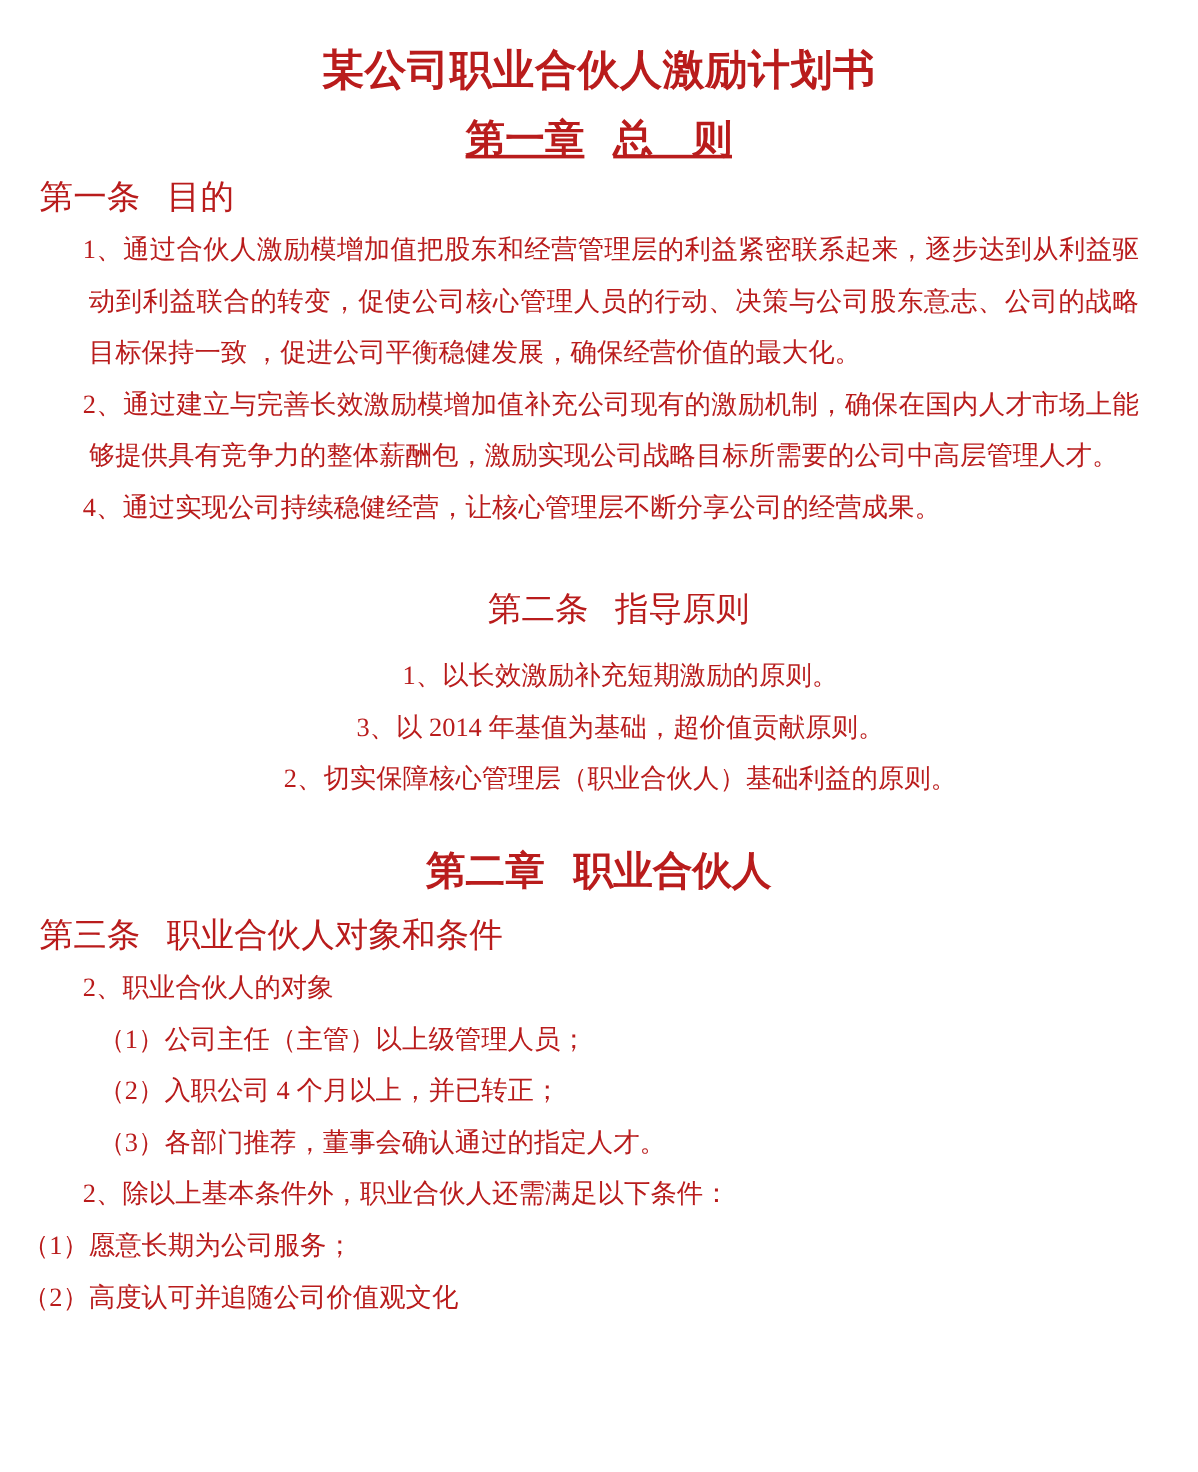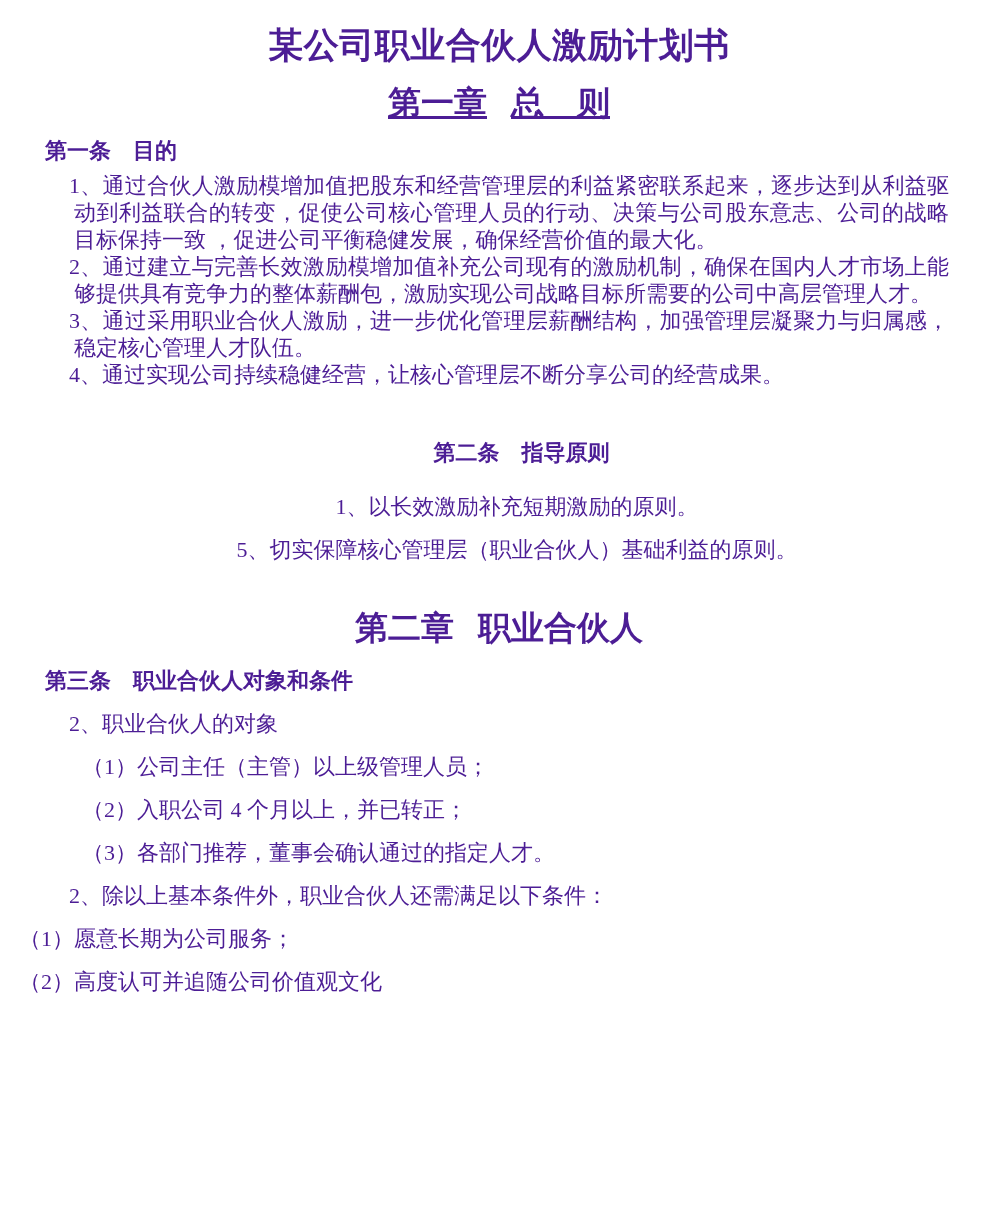--- a/index.html
+++ b/index.html
@@ -2,86 +2,86 @@
 <html><head>
 <meta charset="utf-8">
 <style>
   * { margin: 0; padding: 0; box-sizing: border-box; }
   html, body { background: #ffffff; }
   .page {
     position: relative;
     width: 998px;
     height: 1227px;
     background: #ffffff;
-    color: #4c1d95;
+    color: #b91c1c;
     font-family: "Liberation Serif", "DejaVu Serif", serif;
     font-size: 22px;
     line-height: 43px;
-    padding-top: 18px;
+    padding-top: 32px;
     overflow: hidden;
   }
   .doc-title {
     font-family: "Liberation Sans", "DejaVu Sans", sans-serif;
     font-size: 35px;
     font-weight: 700;
     line-height: 54px;
     text-align: center;
     letter-spacing: 0.5px;
   }
   .chapter-heading {
     font-weight: 700;
     text-align: center;
     line-height: 43px;
   }
   .chapter-heading .h-gap { margin-left: 24px; }
   #chapter-1 { margin-top: 10px; text-decoration: underline; }
   #chapter-2 { margin-top: 36px; }
   .article-heading {
-    font-size: 22px;
-    font-weight: 700;
+    font-size: 28px;
+    font-weight: 400;
     line-height: 43px;
-    margin-left: 45px;
+    margin-left: 33px;
   }
   .article-heading .h-gap { margin-left: 22px; }
   #article-1 { margin-top: 4px; }
   #article-2 { margin-top: 43px; text-align: center; }
   #article-2 .item-num:first-of-type { margin-top: 11px; }
   #article-3 { margin-top: 9px; }
   .num-para {
     margin-left: 74px;
     margin-right: 49px;
     text-indent: -5px;
     text-align: justify;
-    line-height: 27px;
+    line-height: 43px;
   }
   .item-num  { margin-left: 69px; margin-right: 33px; line-height: 43px; }
   .item-sub  { margin-left: 82px; margin-right: 33px; line-height: 43px; }
   .item-left { margin-left: 19px; margin-right: 33px; line-height: 43px; }
 </style>
 </head>
 <body>
 
 <div class="page">
 
   <h1 class="doc-title">某公司职业合伙人激励计划书</h1>
 
   <h2 class="chapter-heading" id="chapter-1"><span>第一章</span><span class="h-gap">总　则</span></h2>
 
   <section id="article-1">
     <h3 class="article-heading"><span>第一条</span><span class="h-gap">目的</span></h3>
     <p class="num-para">1、通过合伙人激励模增加值把股东和经营管理层的利益紧密联系起来，逐步达到从利益驱动到利益联合的转变，促使公司核心管理人员的行动、决策与公司股东意志、公司的战略目标保持一致 ，促进公司平衡稳健发展，确保经营价值的最大化。</p>
     <p class="num-para">2、通过建立与完善长效激励模增加值补充公司现有的激励机制，确保在国内人才市场上能够提供具有竞争力的整体薪酬包，激励实现公司战略目标所需要的公司中高层管理人才。</p>
-    <p class="num-para">3、通过采用职业合伙人激励，进一步优化管理层薪酬结构，加强管理层凝聚力与归属感，稳定核心管理人才队伍。</p>
     <p class="num-para">4、通过实现公司持续稳健经营，让核心管理层不断分享公司的经营成果。</p>
   </section>
 
   <section id="article-2">
     <h3 class="article-heading"><span>第二条</span><span class="h-gap">指导原则</span></h3>
     <p class="item-num">1、以长效激励补充短期激励的原则。</p>
-    <p class="item-num">5、切实保障核心管理层（职业合伙人）基础利益的原则。</p>
+    <p class="item-num">3、以 2014 年基值为基础，超价值贡献原则。</p>
+    <p class="item-num">2、切实保障核心管理层（职业合伙人）基础利益的原则。</p>
   </section>
 
   <h2 class="chapter-heading" id="chapter-2"><span>第二章</span><span class="h-gap">职业合伙人</span></h2>
 
   <section id="article-3">
     <h3 class="article-heading"><span>第三条</span><span class="h-gap">职业合伙人对象和条件</span></h3>
     <p class="item-num">2、职业合伙人的对象</p>
     <p class="item-sub">（1）公司主任（主管）以上级管理人员；</p>
     <p class="item-sub">（2）入职公司 4 个月以上，并已转正；</p>
     <p class="item-sub">（3）各部门推荐，董事会确认通过的指定人才。</p>

